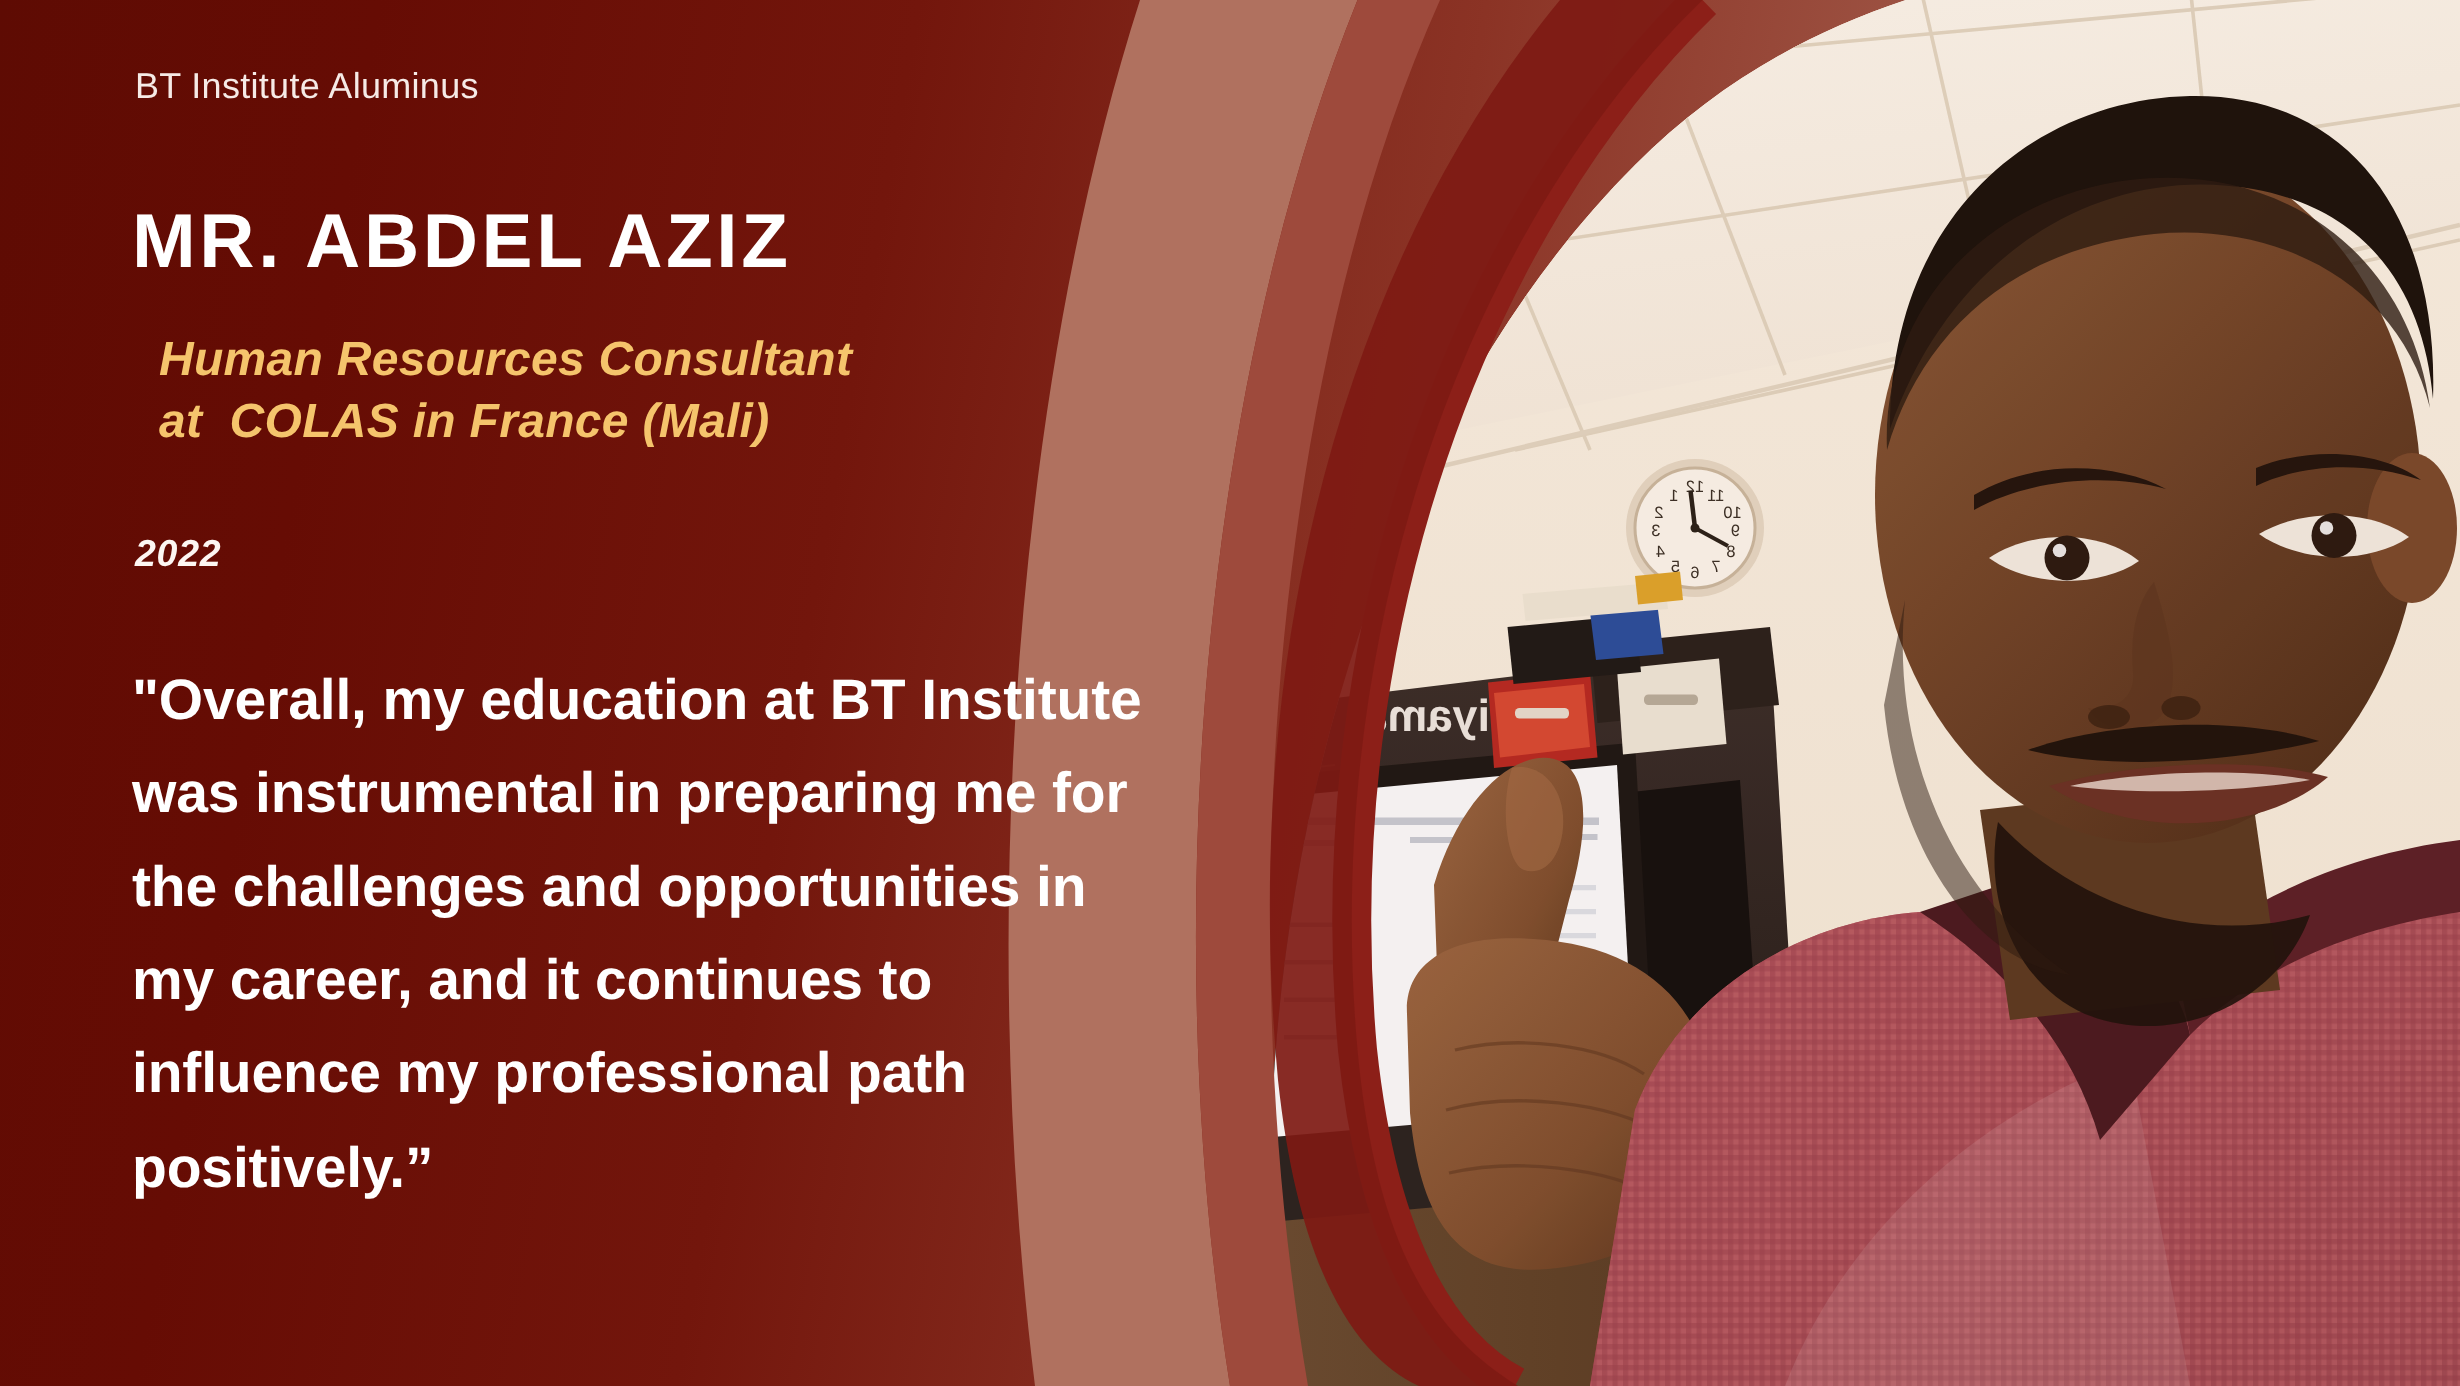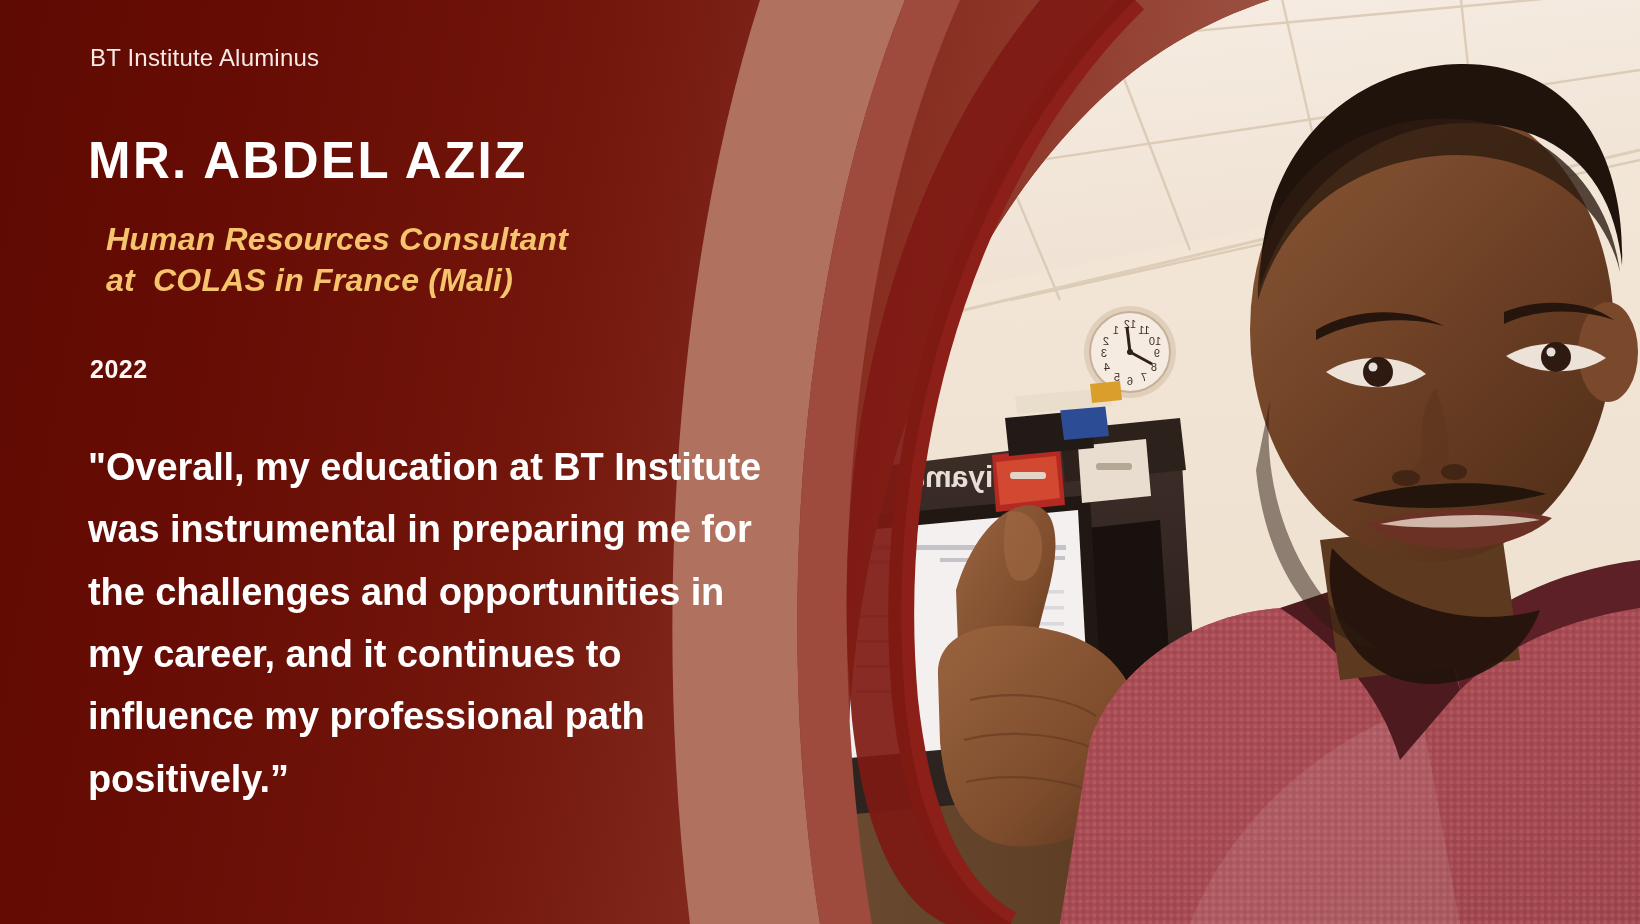--- a/index.html
+++ b/index.html
@@ -56,21 +56,21 @@
   .role{
     position:absolute; top:219px; left:2px;
     width:640px;
     font-size:32px; font-weight:700; font-style:italic;
     color:#f5c46c; line-height:1.28; letter-spacing:.2px;
     white-space:pre-wrap;
     margin-left:16px;
   }
   .year{
     position:absolute; top:355px; left:2px;
-    font-size:25px; font-weight:700; 
+    font-size:25px; font-weight:700; font-style:italic;
     color:#fdf6f2; letter-spacing:.5px;
   }
   .quote{
     position:absolute; top:436px; left:0;
     width:680px;
     font-size:38px; font-weight:700;
     color:#ffffff; line-height:1.64;
     letter-spacing:-.1px;
   }
 </style>

